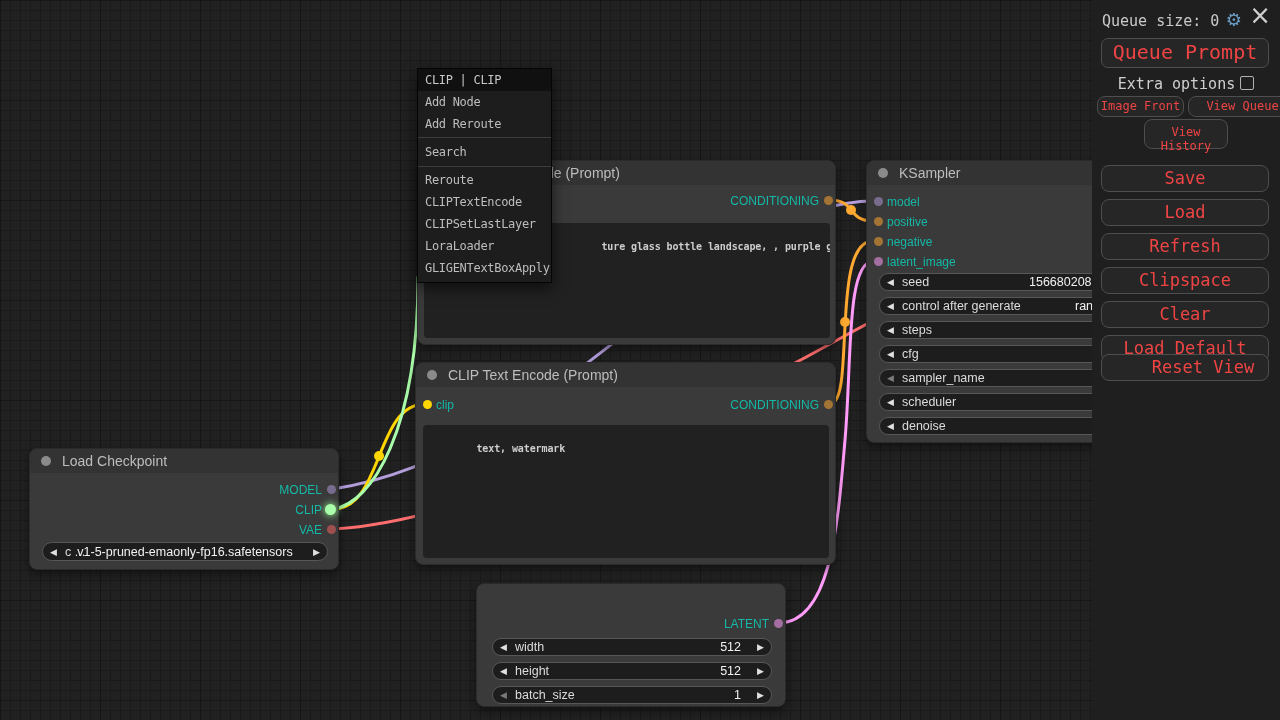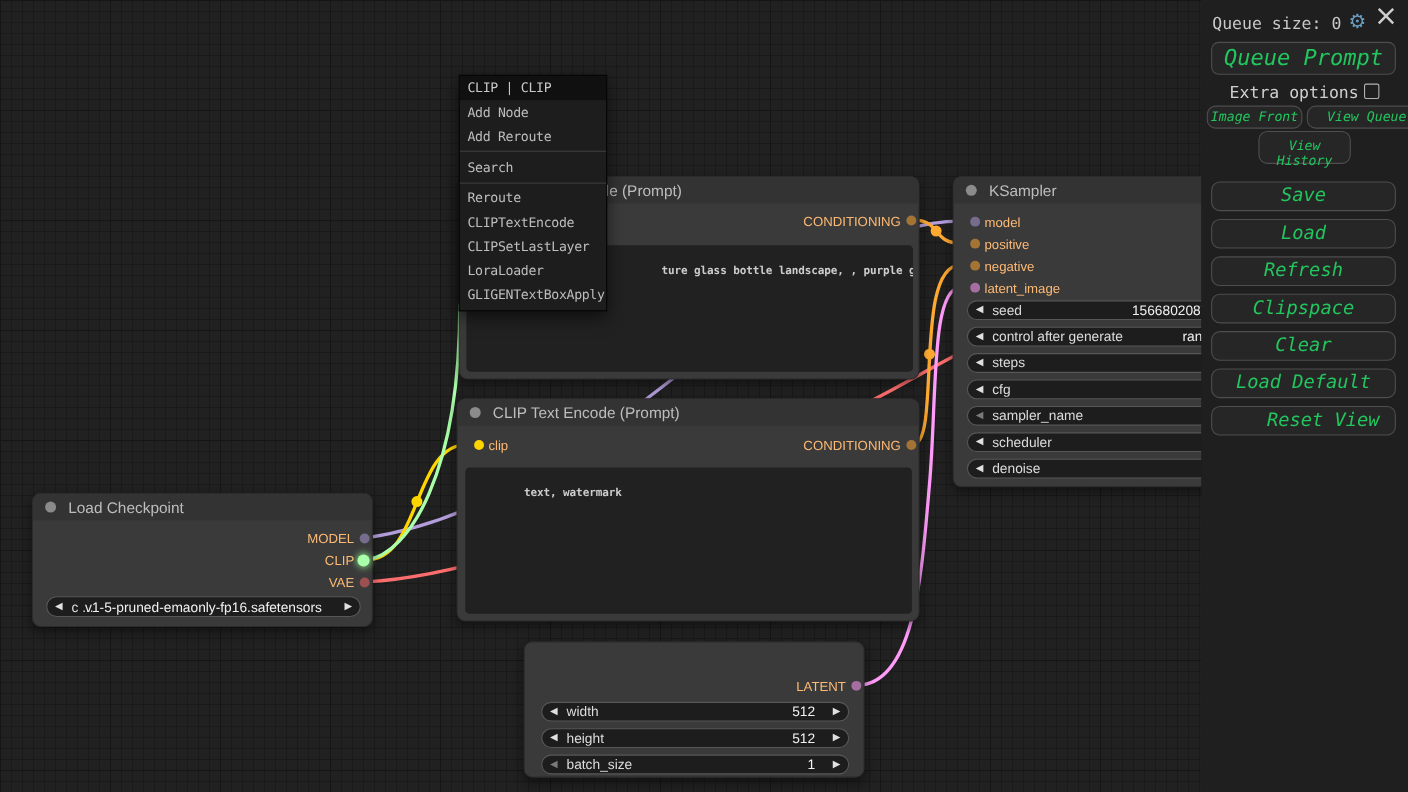--- a/index.html
+++ b/index.html
@@ -18,21 +18,21 @@
   
   #wires{position:absolute;left:0;top:0;width:1092px;height:720px;z-index:2;pointer-events:none;}
   #wires path{fill:none;stroke-width:3;stroke-linecap:round;}
 
   
   .node{position:absolute;background:#3a3a3a;border:1px solid #2b2b2b;border-radius:8px;
     box-shadow:0 4px 10px rgba(0,0,0,.45);box-sizing:border-box;z-index:3;}
   .node-title{position:relative;height:24px;background:#333333;border-radius:7px 7px 0 0;
     color:#bdbdbd;font-size:14px;line-height:24px;padding-left:32px;white-space:nowrap;overflow:hidden;}
   .tdot{position:absolute;left:11px;top:7px;width:10px;height:10px;border-radius:50%;background:#8b8b8b;}
-  .slot-row{position:absolute;left:12px;right:0;height:20px;font-size:12px;line-height:20px;color:#fdba74;}
+  .slot-row{position:absolute;left:4px;right:0;height:20px;font-size:12px;line-height:20px;color:#14b8a6;}
   .in-label{position:absolute;left:16px;white-space:nowrap;}
   .out-label{position:absolute;right:16px;white-space:nowrap;}
   .dot{position:absolute;top:5px;width:9px;height:9px;border-radius:50%;}
   .dot.in{left:3px;} .dot.out{right:2px;}
   .muted{filter:brightness(.68) saturate(.8);}
   .glow{box-shadow:0 0 7px 1px rgba(150,255,150,.8);width:11px;height:11px;top:4px;right:1px;}
   .pill{position:absolute;background:#1d1d1d;border:1px solid #575757;border-radius:10px;
     box-sizing:border-box;font-size:12.5px;color:#dcdcdc;overflow:hidden;}
   .arrow{position:absolute;top:50%;transform:translateY(-50%);font-family:"DejaVu Sans",sans-serif;
     font-size:9px;color:#e0e0e0;}
@@ -81,31 +81,31 @@
   .ctx-sep{border-top:1px solid #3d3d3d;margin:2px 0;}
   .ctx-search{height:24px;line-height:24px;padding-left:7px;}
 
   
   #sidebar{position:absolute;left:1092px;top:0;width:188px;height:720px;background:#1f1f1f;z-index:50;
     font-family:"DejaVu Sans Mono",monospace;color:#d8d8d8;}
   #queue-size{position:absolute;left:10px;top:12px;font-size:15px;color:#c9c9c9;white-space:nowrap;}
   #gear{position:absolute;right:38px;top:10px;font-family:"DejaVu Sans",sans-serif;font-size:18px;line-height:20px;}
   #close-x{position:absolute;right:9px;top:2px;font-size:26px;line-height:26px;color:#cfcfcf;font-family:"DejaVu Sans",sans-serif;}
   .sbtn{position:absolute;left:9px;width:168px;height:27px;box-sizing:border-box;background:#262626;
-    border:1px solid #4e4e4e;border-radius:8px;text-align:center;font-size:17px;line-height:24px;color:#22c55e;font-style:italic;}
+    border:1px solid #4e4e4e;border-radius:8px;text-align:center;font-size:17px;line-height:24px;color:#ef4444;}
   #btn-queue-prompt{top:38px;height:30px;font-size:20px;line-height:27px;border-radius:7px;}
   #extra-row{position:absolute;left:0;top:75px;width:188px;text-align:center;font-size:15px;color:#cfcfcf;white-space:nowrap;}
   #extra-cb{display:inline-block;width:12px;height:12px;border:1px solid #b2b2b2;border-radius:2px;
     vertical-align:-1px;margin-left:5px;background:transparent;}
   .sbtn.small{font-size:12px;line-height:18px;height:21px;border-radius:8px;}
   #btn-queue-front{left:5px;top:96px;width:87px;}
   #btn-view-queue{left:96px;top:96px;width:109px;}
   #btn-view-history{left:52px;top:119px;width:84px;height:30px;font-size:12px;line-height:14px;padding-top:5px;box-sizing:border-box;}
   #btn-save{top:165px;} #btn-load{top:199px;} #btn-refresh{top:233px;} #btn-clipspace{top:267px;}
-  #btn-clear{top:301px;} #btn-loaddefault{top:335px;} #btn-resetview{top:369px;padding-left:36px;}
+  #btn-clear{top:301px;} #btn-loaddefault{top:335px;} #btn-resetview{top:354px;padding-left:36px;}
 </style>
 </head>
 <body>
 
 <div id="stage">
 
   <div id="canvas">
 
     <svg id="wires" width="1092" height="720" viewBox="0 0 1092 720">
       <path d="M333,489 C560,455 710,201 873,201" stroke="#B39DDB"></path>

